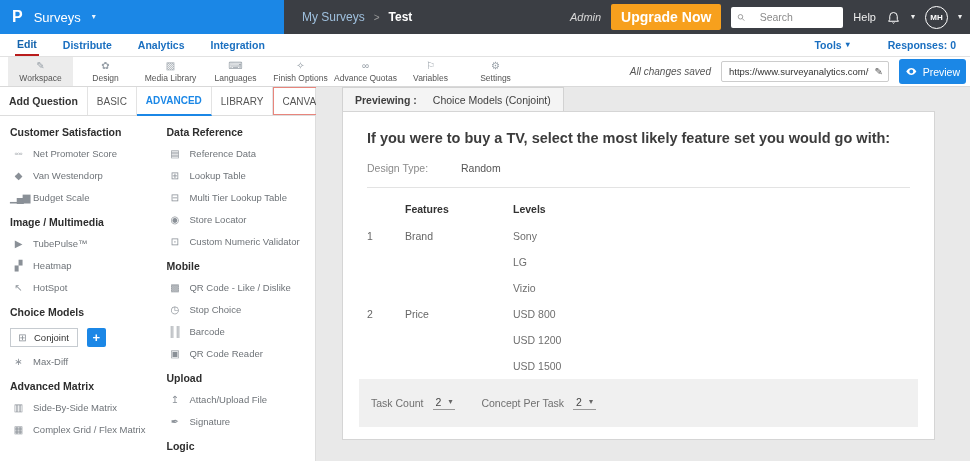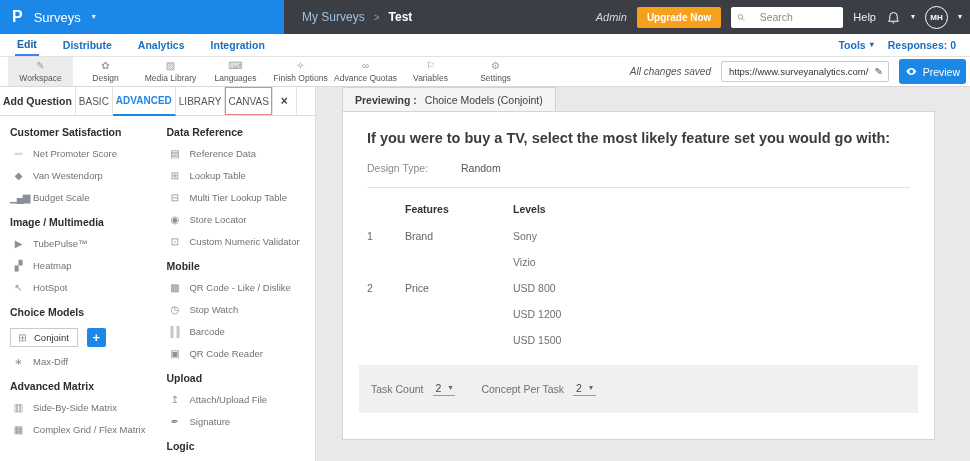--- a/index.html
+++ b/index.html
@@ -11,33 +11,33 @@
   .brand{width:284px;background:#1B87E6;display:flex;align-items:center;padding:0 12px;box-sizing:border-box;gap:11px;cursor:pointer}
   .logo{font-weight:bold;font-size:16px;line-height:1}
   .brand-name{font-size:13px}
   .caret{font-size:8px;color:rgba(255,255,255,.92);line-height:1}
   .crumbs{display:flex;align-items:center;gap:9px;padding-left:18px;font-size:12px}
   .crumb1{color:#9FC0DE;cursor:pointer}
   .crumb-sep{color:#9a9a9a;font-size:10px}
   .crumb2{color:#fff;font-weight:bold}
   .top-right{margin-left:auto;display:flex;align-items:center;gap:10px;padding-right:8px}
   .admin{font-style:italic;font-size:11px;color:#d8d8d8}
-  .upgrade{background:#F7A01D;color:#fff;font-weight:bold;font-size:10px;padding:5px 10px;border:none;border-radius:2px;cursor:pointer;font-family:inherit}
+  .upgrade{background:#F7A01D;color:#fff;font-weight:bold;font-size:14px;padding:5px 10px;border:none;border-radius:2px;cursor:pointer;font-family:inherit}
   .search{background:#fff;border-radius:2px;height:21px;width:112px;display:flex;align-items:center;padding:0 6px;gap:12px;box-sizing:border-box}
   .search input{border:none;outline:none;font-size:10.5px;width:100%;color:#333;font-family:inherit}
   .search input::placeholder{color:#8a8a8a}
   .help{font-size:11px;color:#eee;cursor:pointer}
   .bell{display:flex;align-items:center;cursor:pointer}
   .avatar{width:21px;height:21px;border:1.5px solid #fff;border-radius:50%;display:flex;align-items:center;justify-content:center;font-size:8px;font-weight:bold;cursor:pointer;box-sizing:content-box}
 
   
   .navrow{height:22px;background:#fff;border-bottom:1px solid #e2e2e2;display:flex;align-items:stretch;font-size:10.5px;font-weight:bold;color:#1A6FC0;padding:0 14px 0 15px;flex:0 0 auto}
   .nav-item{display:flex;align-items:center;padding:0 2px;margin-right:22px;cursor:pointer;box-sizing:border-box}
-  .nav-item.active{color:#1464AD;border-bottom:2px solid #3b82f6}
-  .nav-right{margin-left:auto;display:flex;gap:14px;align-items:center}
+  .nav-item.active{color:#1464AD;border-bottom:2px solid #b91c1c}
+  .nav-right{margin-left:auto;display:flex;gap:38px;align-items:center}
   .tools{display:flex;align-items:center;gap:4px;cursor:pointer}
   .tools .caret{color:#1A6FC0}
   .responses{cursor:pointer}
 
   
   .toolbar{height:29px;border-bottom:1px solid #d9d9d9;display:flex;align-items:stretch;padding-left:8px;flex:0 0 auto;background:#fff}
   .tb-item{width:65px;display:flex;flex-direction:column;align-items:center;justify-content:center;gap:2px;cursor:pointer}
   .tb-item.active{background:#ECECEC}
   .tb-ico{font-size:10px;color:#98A0A8;line-height:1}
   .tb-lbl{font-size:8.5px;color:#555;white-space:nowrap}
@@ -45,42 +45,42 @@
   .saved{font-style:italic;font-size:10px;color:#555}
   .urlbox{width:168px;height:21px;background:#fff;border:1px solid #ccc;border-radius:2px;display:flex;align-items:center;padding:0 5px;gap:4px;box-sizing:border-box}
   .urlbox input{border:none;outline:none;font-size:9.5px;color:#333;width:100%;background:transparent;font-family:inherit}
   .url-pencil{font-size:10px;color:#555;cursor:pointer}
   .preview-btn{background:#1B87E6;color:#fff;border:none;border-radius:3px;height:25px;width:67px;font-size:10.5px;display:flex;align-items:center;justify-content:center;gap:5px;cursor:pointer;font-family:inherit}
 
   
   .content{display:flex;flex:1;min-height:0}
   .panel{width:316px;border-right:1px solid #ddd;box-sizing:border-box;background:#fff;display:flex;flex-direction:column}
   .qtabs{height:28px;border-bottom:1px solid #ddd;display:flex;align-items:stretch;font-size:10px;color:#555;flex:0 0 auto}
-  .qt{display:flex;align-items:center;justify-content:center;padding:0 3px;border-right:1px solid #e3e3e3;cursor:pointer;white-space:nowrap}
+  .qt{display:flex;align-items:center;justify-content:center;padding:0 9px;border-right:1px solid #e3e3e3;cursor:pointer;white-space:nowrap}
   .qt-add{font-weight:bold;color:#333;font-size:10.5px;cursor:default}
   .qt.active{color:#1B87E6;font-weight:bold;border-bottom:2px solid #1B87E6;margin-bottom:-1px}
   .qt-canvas{box-shadow:inset 0 0 0 1px #E8857C}
   .qt-close{font-size:12px;font-weight:bold;color:#444;padding:0 8px}
 
   .cols{display:flex;flex:1;overflow:hidden;padding:10px 0 0 10px}
   .col1{width:154px}
   .col2{width:150px;padding-left:4px}
   .sec{margin-bottom:13px}
   .sec-title{font-size:10.5px;font-weight:bold;color:#2e2e2e;margin-bottom:10px}
   .s-item{display:flex;align-items:center;gap:7px;margin-bottom:11px;cursor:pointer}
   .s-ico{width:16px;text-align:center;color:#8A9097;font-size:10px;letter-spacing:-1px;line-height:1;flex:0 0 auto}
   .s-lbl{font-size:9.5px;color:#6E7378;white-space:nowrap}
   .conjoint-row{margin-bottom:9px}
   .conjoint-box{display:inline-flex;align-items:center;gap:4px;border:1px solid #C6CBD0;padding:3px 8px 3px 3px;background:#fff}
   .conjoint-box .s-lbl{color:#333}
   .conjoint-add{width:19px;height:19px;background:#1B87E6;color:#fff;border:none;font-size:13px;font-weight:bold;display:flex;align-items:center;justify-content:center;margin-left:2px;border-radius:2px;padding:0;cursor:pointer;font-family:inherit}
 
   
   .stage{flex:1;background:#E9E9E9;padding-left:12px;box-sizing:border-box;min-width:0}
-  .ptab{display:flex;width:fit-content;height:24px;background:#F4F4F4;border:1px solid #D2D2D2;border-bottom:none;align-items:center;padding:0 12px;font-size:10.5px;color:#3F3F3F;margin-left:14px;box-sizing:border-box;gap:8px}
+  .ptab{display:flex;width:fit-content;height:24px;background:#F4F4F4;border:1px solid #D2D2D2;border-bottom:none;align-items:center;padding:0 12px;font-size:10.5px;color:#3F3F3F;margin-left:14px;box-sizing:border-box;gap:16px}
   .ptab-bold{font-weight:bold}
   .card{width:593px;height:329px;background:#fff;border:1px solid #D5D5D5;box-sizing:border-box;margin-left:14px;display:flex;flex-direction:column;padding-top:16px}
   .question{font-size:14.5px;font-weight:bold;color:#3C3C3C;margin:2px 24px 16px}
   .design-row{display:flex;margin:0 24px 13px;font-size:10.5px}
   .design-label{color:#8A8A8A;width:94px}
   .design-value{color:#555}
   .divider{border-top:1px solid #E3E3E3;margin:0 24px 7px}
   .ftable{margin:0 24px;font-size:10.5px}
   .frow{display:flex;align-items:center;height:26px}
   .frow.head{font-weight:bold;height:28px}
@@ -293,21 +293,21 @@
             </div>
           </div>
           <div class="sec">
             <div class="sec-title">Mobile</div>
             <div class="s-item">
               <span class="s-ico">▩</span>
               <span class="s-lbl">QR Code - Like / Dislike</span>
             </div>
             <div class="s-item">
               <span class="s-ico">◷</span>
-              <span class="s-lbl">Stop Watch</span>
+              <span class="s-lbl">Stop Choice</span>
             </div>
             <div class="s-item">
               <span class="s-ico">║║</span>
               <span class="s-lbl">Barcode</span>
             </div>
             <div class="s-item">
               <span class="s-ico">▣</span>
               <span class="s-lbl">QR Code Reader</span>
             </div>
           </div>
@@ -348,20 +348,25 @@
             <span class="c-lev">Levels</span>
           </div>
           <div class="frow">
             <span class="c-num">1</span>
             <span class="c-feat">Brand</span>
             <span class="c-lev">Sony</span>
           </div>
           <div class="frow">
             <span class="c-num"></span>
             <span class="c-feat"></span>
+            <span class="c-lev">LG</span>
+          </div>
+          <div class="frow">
+            <span class="c-num"></span>
+            <span class="c-feat"></span>
             <span class="c-lev">Vizio</span>
           </div>
           <div class="frow">
             <span class="c-num">2</span>
             <span class="c-feat">Price</span>
             <span class="c-lev">USD 800</span>
           </div>
           <div class="frow">
             <span class="c-num"></span>
             <span class="c-feat"></span>

